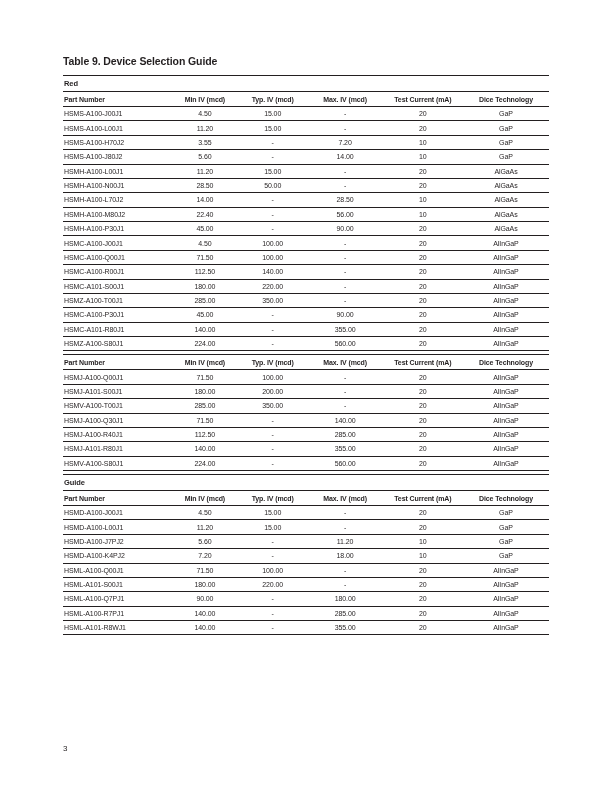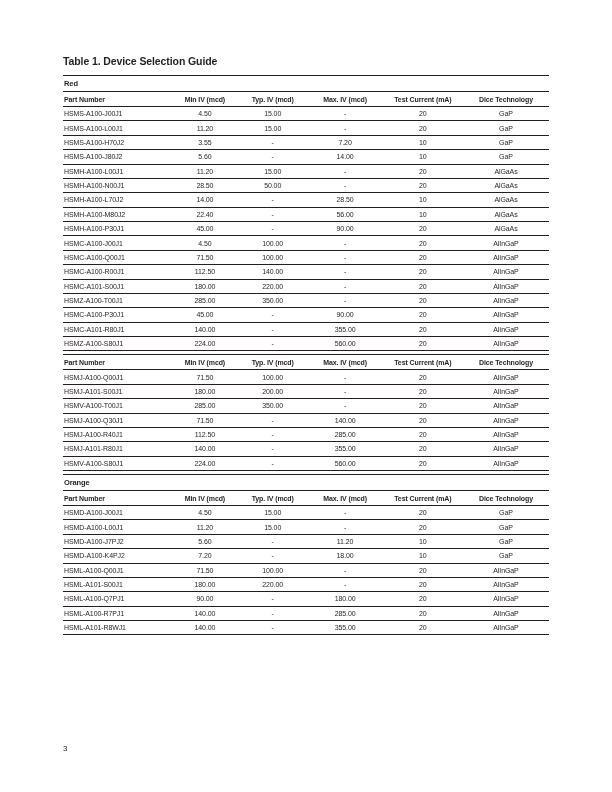--- a/index.html
+++ b/index.html
@@ -70,21 +70,21 @@
     position: absolute;
     left: 63px;
     top: 744px;
     font-size: 8px;
   }
 </style>
 </head>
 <body>
 
 <div class="content">
-  <h1 class="doc-title">Table 1. Device Selection Guide</h1>
+  <h1 class="doc-title">Table 9. Device Selection Guide</h1>
   <div>
   <table class="dtable">
     <colgroup>
       <col class="col-0">
           <col class="col-1">
           <col class="col-2">
       <col class="col-3">
           <col class="col-4">
           <col class="col-5">
     </colgroup>
@@ -324,21 +324,21 @@
     <colgroup>
       <col class="col-0">
           <col class="col-1">
           <col class="col-2">
       <col class="col-3">
           <col class="col-4">
           <col class="col-5">
     </colgroup>
     <thead>
       <tr>
-        <th class="section-name" colspan="6">Orange</th>
+        <th class="section-name" colspan="6">Guide</th>
       </tr>
       <tr class="head-row">
             <th>Part Number</th>
             <th>Min IV (mcd)</th>
             <th>Typ. IV (mcd)</th>
             <th>Max. IV (mcd)</th>
             <th>Test Current (mA)</th>
             <th>Dice Technology</th>
           </tr>
     </thead>

